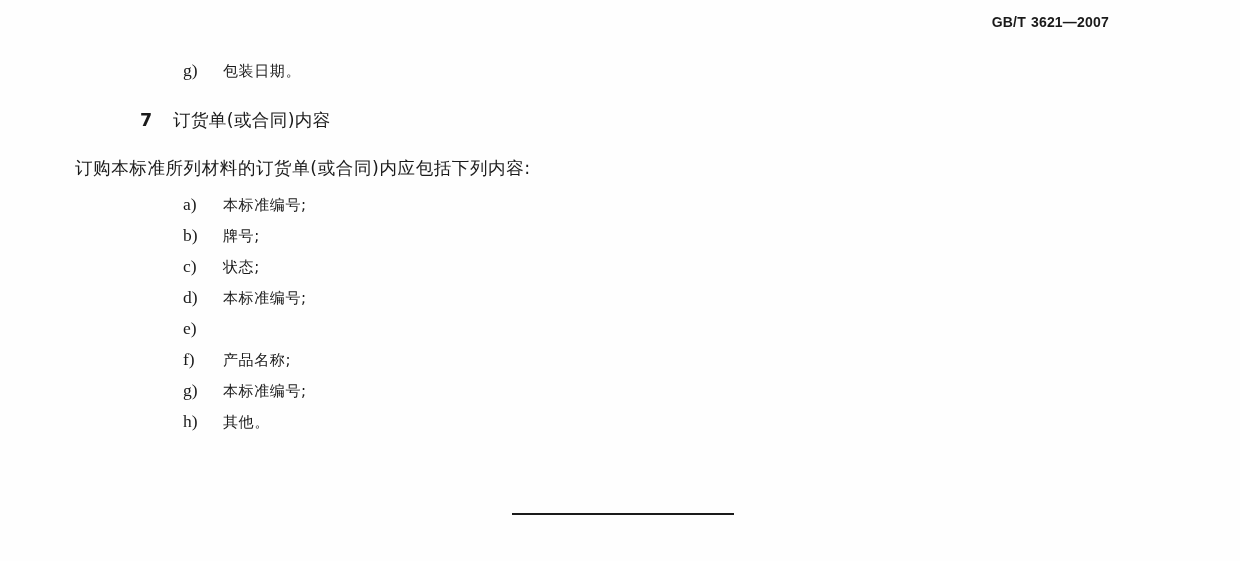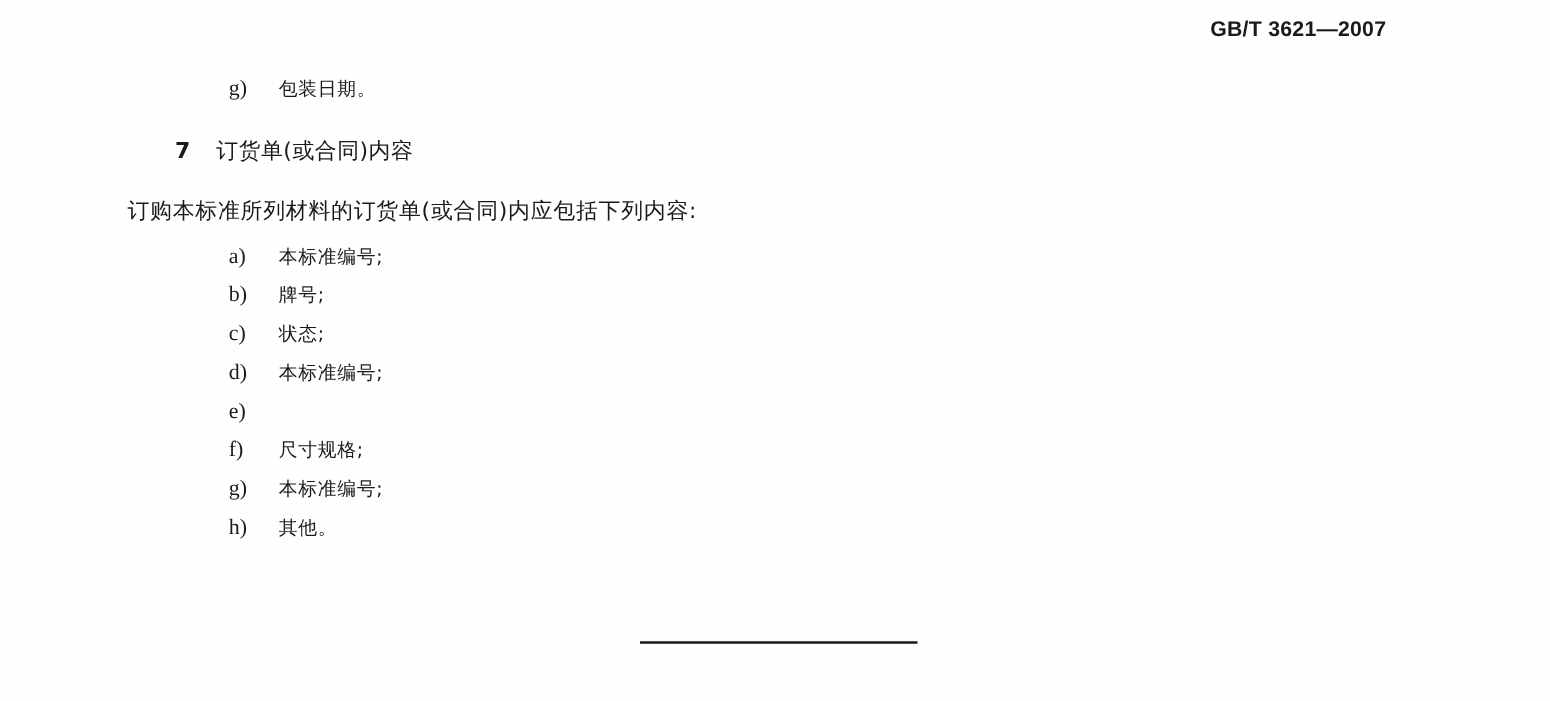--- a/index.html
+++ b/index.html
@@ -21,21 +21,21 @@
     height: 561px;
     background: #fefefe;
   }
   
   .header {
     position: absolute;
     top: 14px;
     right: 131px;
     font-family: "Liberation Sans", sans-serif;
     font-weight: bold;
-    font-size: 17px;
+    font-size: 14px;
     letter-spacing: 0.2px;
     white-space: nowrap;
   }
   .header .sp { display: inline-block; width: 5px; }
 
   
   .content {
     position: absolute;
     left: 0;
     top: 60px;
@@ -79,21 +79,21 @@
   }
   .clause-title {
     font-family: "DejaVu Sans", sans-serif;
     font-weight: normal;
     font-size: 17.5px;
     letter-spacing: 0.4px;
   }
 
   
   .lead {
-    padding-left: 102px;
+    padding-left: 75px;
     margin-bottom: 14px;
     font-family: "DejaVu Sans", sans-serif;
     font-size: 17.5px;
     letter-spacing: 0.6px;
     white-space: nowrap;
   }
 
   .list {
     margin-top: 0;
   }
@@ -152,21 +152,21 @@
         <span class="marker">d)</span>
         <span class="item-text">本标准编号;</span>
       </div>
 
       <div class="row list-item">
         <span class="marker">e)</span>
       </div>
 
       <div class="row list-item">
         <span class="marker">f)</span>
-        <span class="item-text">尺寸规格;</span>
+        <span class="item-text">产品名称;</span>
       </div>
 
       <div class="row list-item">
         <span class="marker">g)</span>
         <span class="item-text">本标准编号;</span>
       </div>
 
       <div class="row list-item">
         <span class="marker">h)</span>
         <span class="item-text">其他。</span>

